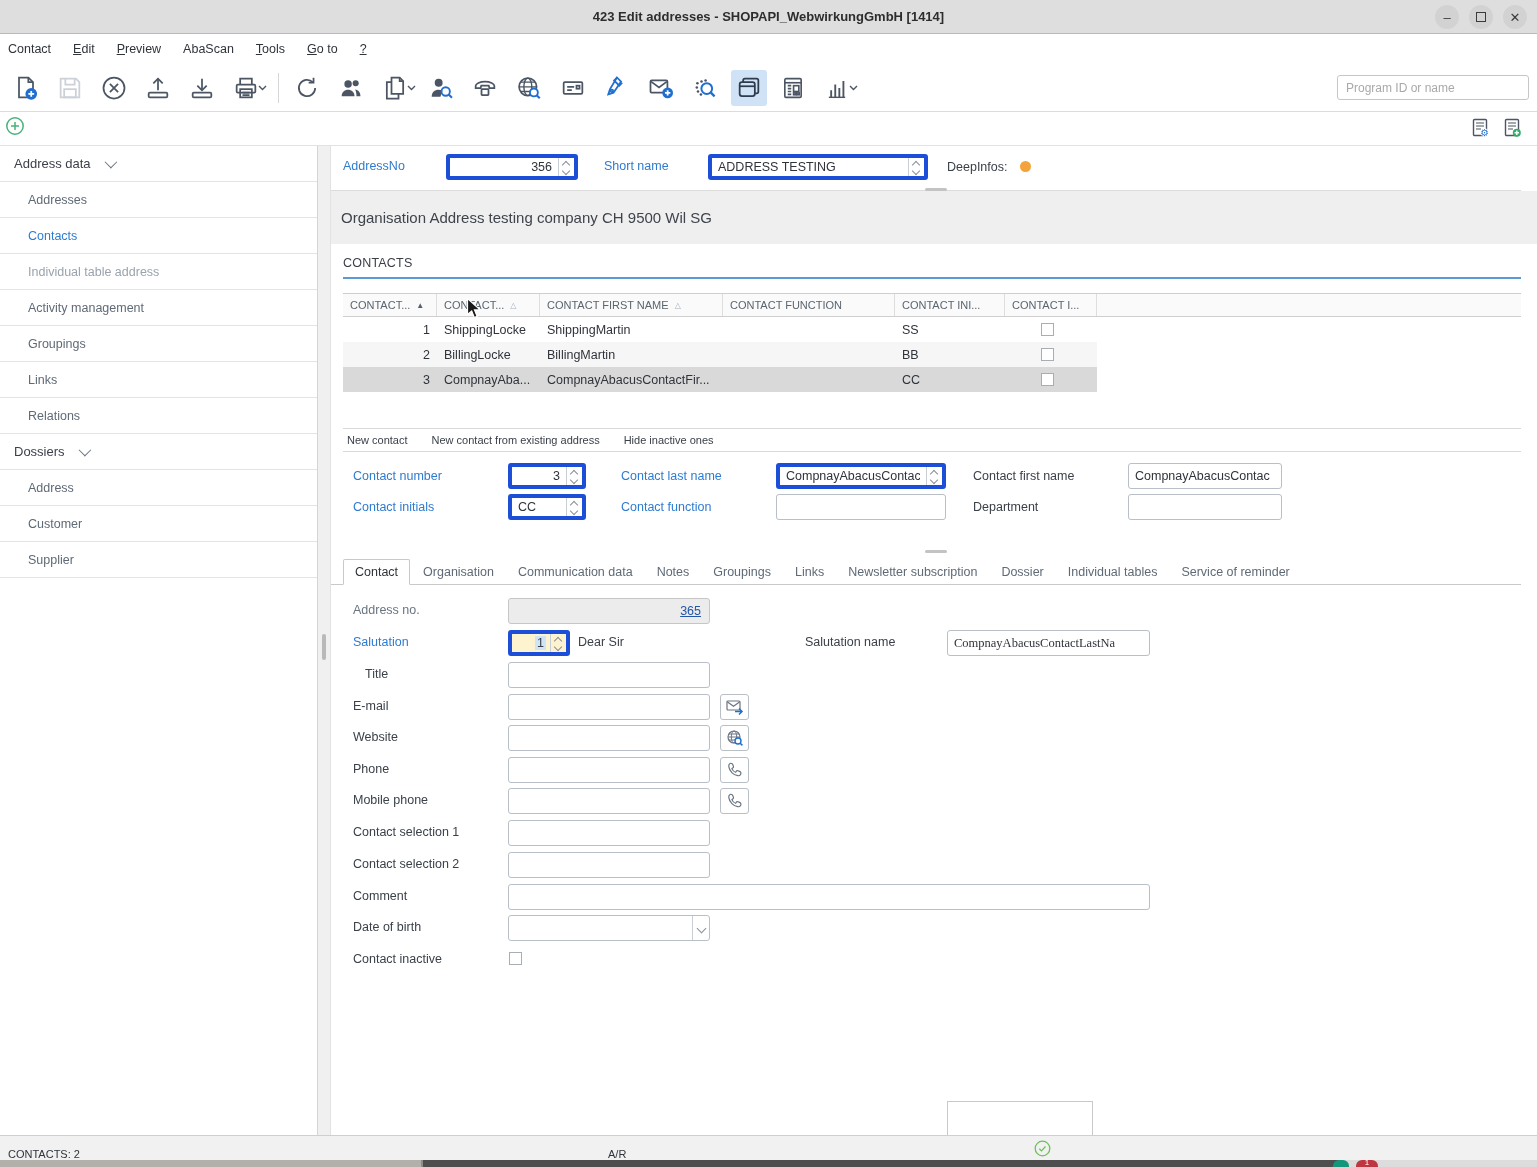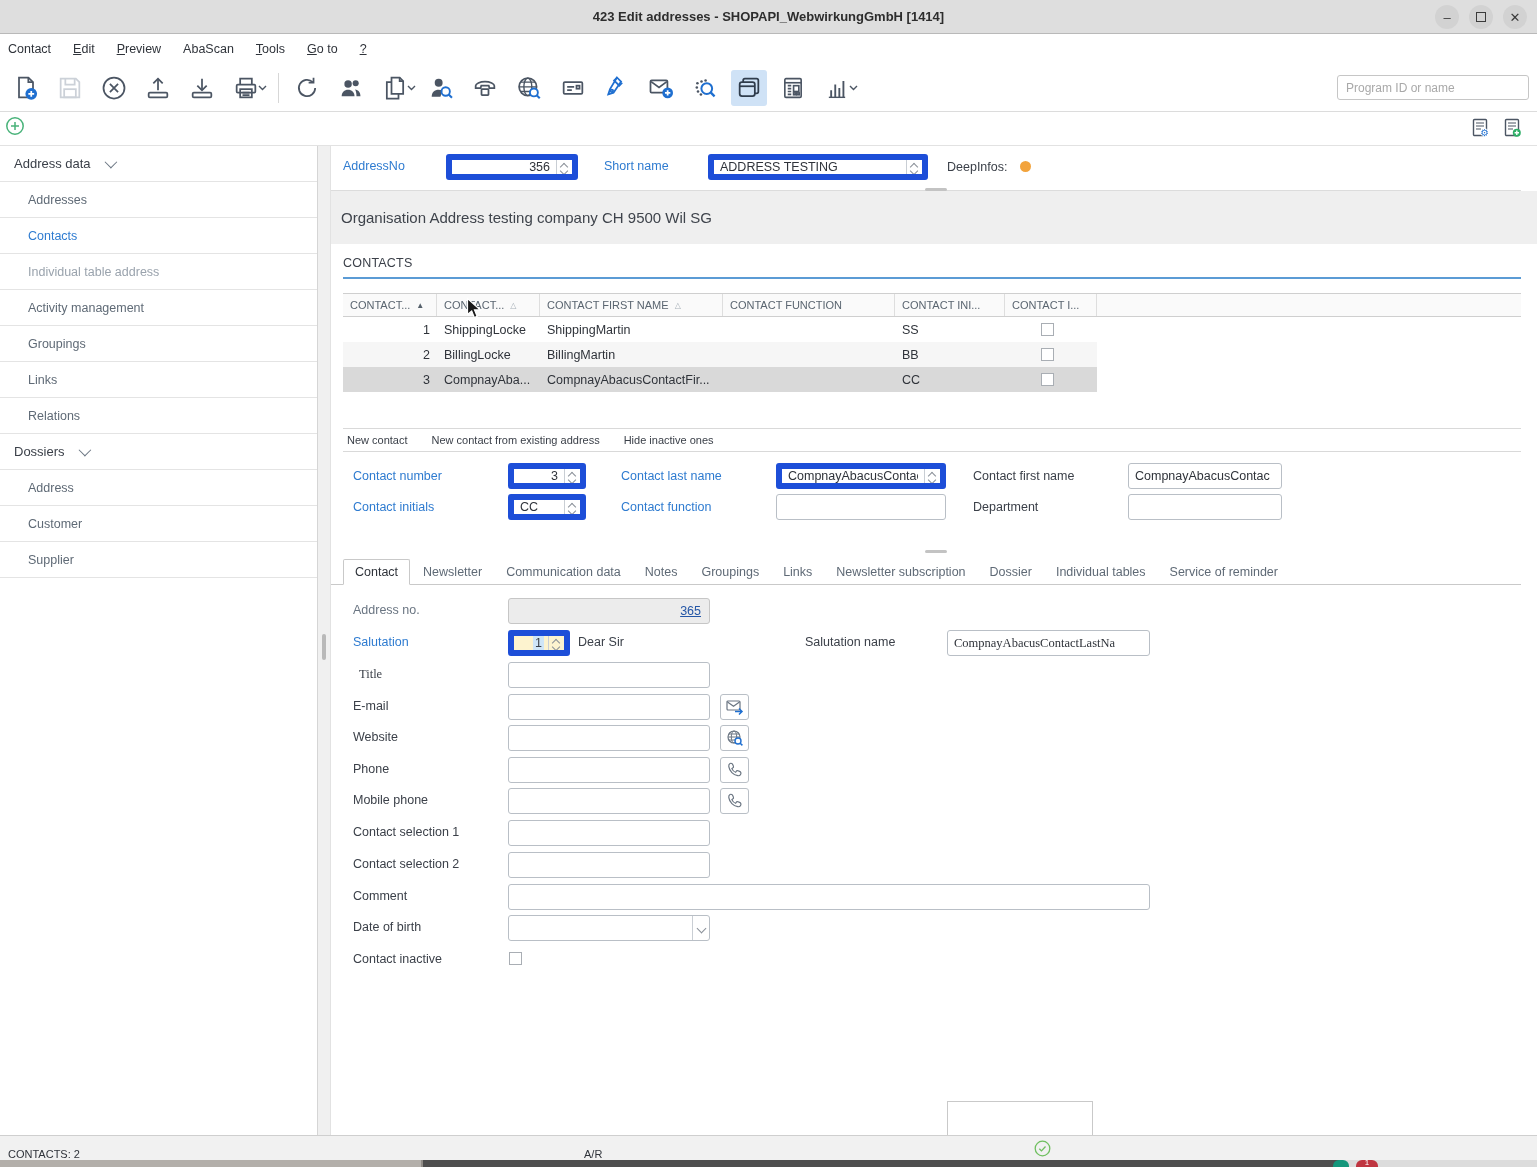--- a/index.html
+++ b/index.html
@@ -50,21 +50,21 @@
   .content { position:relative; flex:1; background:#fff; }
 
   .top-row { position:absolute; left:0; top:0; width:1190px; height:45px; border-bottom:1px solid #dcdcdc; }
   .top-row .grip-h, .grip-h2 { position:absolute; width:22px; height:3px; background:#c3c3c3; border-radius:2px; }
   .top-row .grip-h { left:594px; top:42px; }
   .lbl-blue { color:#2e7bd0; font-size:12.5px; }
   .lbl-dark { color:#3b4049; font-size:12.5px; }
   .lbl-gray { color:#6a7582; font-size:12.5px; }
   .abs { position:absolute; }
 
-  .spinfield { display:flex; align-items:stretch; border:6px solid #1d4ed8; border-radius:3px; background:#fff; height:26px; overflow:hidden; }
+  .spinfield { display:flex; align-items:stretch; border:4px solid #1d4ed8; border-radius:3px; background:#fff; height:26px; overflow:hidden; }
   .spinfield input { border:0; outline:0; flex:1; min-width:0; padding:0 6px; font-size:12.5px; font-family:inherit; color:#2f333a; background:transparent; }
   .spinfield input.num { text-align:right; }
   .spin { width:16px; border-left:1px solid #c9ced4; display:flex; flex-direction:column; }
   .spin i { flex:1; position:relative; }
   .spin i::after { content:""; position:absolute; left:4px; width:5px; height:5px; border-right:1.3px solid #8a9099; border-bottom:1.3px solid #8a9099; }
   .spin i.up::after { top:4px; transform:rotate(-135deg); }
   .spin i.dn::after { top:1px; transform:rotate(45deg); }
 
   .inp { height:26px; border:1px solid #b9bfc6; border-radius:3px; padding:0 6px; font-size:12.5px; font-family:inherit; color:#2f333a; background:#fff; }
 
@@ -114,21 +114,21 @@
   .icon-btn { width:29px; height:26px; border:1px solid #b9bfc6; border-radius:3px; background:#fff; display:flex; align-items:center; justify-content:center; }
   .combo { display:flex; width:202px; height:26px; border:1px solid #b9bfc6; border-radius:3px; background:#fff; }
   .combo .box { flex:1; }
   .combo .dd { width:17px; border-left:1px solid #c9ced4; position:relative; }
   .combo .dd::after { content:""; position:absolute; left:5px; top:9px; width:6px; height:6px; border-right:1.3px solid #8a9099; border-bottom:1.3px solid #8a9099; transform:rotate(45deg); }
   .img-box { position:absolute; left:616px; top:516px; width:146px; height:199px; background:#fff; border:1px solid #c9c9c9; display:flex; align-items:center; justify-content:center; }
 
   
   .statusbar { height:25px; background:#f1f1f1; border-top:1px solid #cfcfcf; position:relative; display:flex; align-items:flex-end; }
   .statusbar .s-left { margin-left:8px; font-size:11px; color:#2f333a; }
-  .statusbar .s-center { position:absolute; left:584px; font-size:11px; color:#2f333a;margin-top:40px; }
+  .statusbar .s-center { position:absolute; left:608px; font-size:11px; color:#2f333a;margin-top:40px; }
   .statusbar .s-check { position:absolute; left:1034px; top:4px; }
 
   
   .taskbar { height:7px; display:flex; position:relative; overflow:visible; }
   .tk-a { width:423px; background:#b3afaa; border-right:2px solid #8f8b86; }
   .tk-b { width:917px; background:#4e4e4e; }
   .tk-c { flex:1; background:#dcdcdc; }
   .tk-ic1 { position:absolute; left:1333px; top:0px; width:16px; height:7px; background:#14967b; border-radius:6px 6px 0 0; display:flex; justify-content:center; overflow:hidden; color:#fff; font-size:8px; line-height:7px; }
   .tk-ic2 { position:absolute; left:1356px; top:0px; width:22px; height:7px; background:#bf3540; border-radius:6px 6px 0 0; color:#fff; font-size:8px; line-height:6px; text-align:center; overflow:hidden; }
 
@@ -536,21 +536,21 @@
       <span class="lbl-blue" style="left:290px;">Contact function</span>
       <input class="inp" style="position: absolute; left: 445px; width: 170px;" value="">
       <span class="lbl-dark" style="left:642px;">Department</span>
       <input class="inp" style="position: absolute; left: 797px; width: 154px;" value="">
     </div>
 
     <div class="grip-h2"></div>
 
     <div class="tabs">
       <div class="tab active">Contact</div>
-      <div class="tab">Newsletter</div>
+      <div class="tab">Organisation</div>
       <div class="tab">Communication data</div>
       <div class="tab">Notes</div>
       <div class="tab">Groupings</div>
       <div class="tab">Links</div>
       <div class="tab">Newsletter subscription</div>
       <div class="tab">Dossier</div>
       <div class="tab">Individual tables</div>
       <div class="tab">Service of reminder</div>
     </div>
 
@@ -573,21 +573,21 @@
               <i class="up"></i>
               <i class="dn"></i>
             </span>
         </div>
         <span class="flabel lbl-dark" style="left:247px;">Dear Sir</span>
         <span class="flabel lbl-dark" style="left:474px;">Salutation name</span>
         <input class="inp" style="position: absolute; left: 616px; width: 203px; font-family: Liberation Serif, serif;" value="CompnayAbacusContactLastNa">
       </div>
 
       <div class="f-row" style="top:77px;">
-        <span class="flabel lbl-dark" style="left:28px;font-family:Liberation Serif, serif;">Title</span>
+        <span class="flabel lbl-dark" style="left:34px;">Title</span>
         <input class="inp" style="position: absolute; left: 177px; width: 202px;" value="">
       </div>
 
       <div class="f-row" style="top:109px;">
         <span class="flabel lbl-dark" style="left:22px;">E-mail</span>
         <input class="inp" style="position: absolute; left: 177px; width: 202px;" value="">
         <div class="icon-btn" style="left:389px;">
           <svg class="ic" width="18" height="16" viewBox="0 0 18 16">
               <rect x="1" y="2" width="13" height="9" rx="1" fill="none" stroke="#6a7582" stroke-width="1.2"></rect>
               <path d="M1.5 3l6 4.3L13.5 3" fill="none" stroke="#6a7582" stroke-width="1.2"></path>

